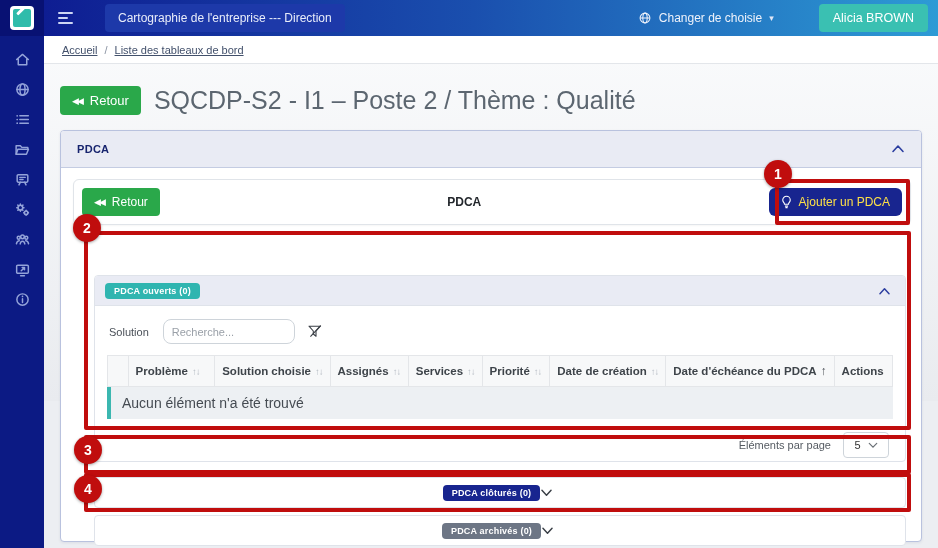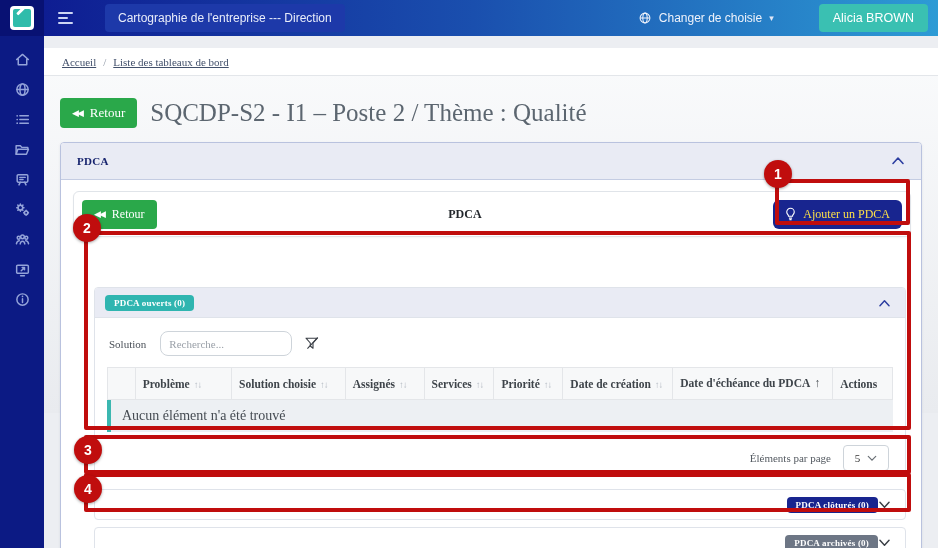--- a/index.html
+++ b/index.html
@@ -21,21 +21,21 @@
   .nav-lang { display:flex; align-items:center; gap:7px; color:#eef2fb; font-size:12px; cursor:pointer; }
   .nav-caret { font-size:9px; color:#dfe6f6; }
   .user-btn { background:#3ac0b2; color:#fff; font-size:12.5px; padding:7px 14px; border-radius:4px; border:none; cursor:pointer; margin-left:16px; font-family:inherit; }
 
   
   .sidebar { position:absolute; top:36px; left:0; width:44px; height:512px; background:#0c1a84; z-index:4; display:flex; flex-direction:column; align-items:center; padding-top:8px; }
   .side-ic { width:30px; height:30px; display:flex; align-items:center; justify-content:center; cursor:pointer; }
   .side-ic svg { stroke:#94a3d9; fill:none; stroke-width:1.4; stroke-linecap:round; stroke-linejoin:round; }
 
   
-  .main { position:absolute; left:44px; top:48px; width:894px; height:365px; background:linear-gradient(#fafbfc, #e9ebef);font-family:Liberation Serif, serif; }
+  .main { position:absolute; left:44px; top:36px; width:894px; height:365px; background:linear-gradient(#fafbfc, #e9ebef); }
   .breadcrumb { height:28px; background:#fff; border-bottom:1px solid #e3e6ea; display:flex; align-items:center; gap:7px; padding-left:18px; font-size:11px; }
   .crumb { color:#42506b; text-decoration:underline; cursor:pointer; }
   .crumb-sep { color:#8b94a3; }
 
   .page-head { position:absolute; left:16px; top:50px; display:flex; align-items:center; gap:13px; }
   .btn-green { background:#2aa84a; color:#fff; border:none; border-radius:4px; font-family:inherit; display:inline-flex; align-items:center; gap:6px; cursor:pointer; }
   .btn-green.lg { font-size:13px; padding:7px 12px; }
   .btn-green.sm { font-size:12px; padding:7px 12px; }
   .back-glyph { font-size:9px; letter-spacing:-2px; padding-right:2px; }
   .page-title { font-size:25px; color:#5c6670; font-weight:400; white-space:nowrap; }
@@ -79,21 +79,21 @@
 
   .empty-row { border-left:4px solid #3bb7b0; background:#edf0f3; padding:8px 11px; color:#454b52; font-size:14px; }
 
   .pag-row { display:flex; justify-content:flex-end; align-items:center; gap:12px; margin-top:13px; padding-right:4px; }
   .pag-label { font-size:11px; color:#555b62; }
   .pag-select { width:46px; height:26px; border:1px solid #ced4da; border-radius:4px; display:flex; align-items:center; justify-content:center; gap:7px; font-size:11px; color:#333; cursor:pointer; background:#fff; }
   .pag-select svg { stroke:#6a7076; fill:none; stroke-width:1.4; stroke-linecap:round; }
 
   .acc-closed { top:309px; height:31px; }
   .acc-archived { top:347px; height:31px; }
-  .acc-plain { display:flex; align-items:center; justify-content:flex-end; padding:0 14px 0 10px; height:100%; cursor:pointer; }
+  .acc-plain { display:flex; align-items:center; justify-content:center; padding:0 14px 0 10px; height:100%; cursor:pointer; }
 
   
   .ann-box { position:absolute; border:4px solid #c00d0d; border-radius:2px; z-index:50; pointer-events:none; }
   .ann-1 { left:775px; top:179px; width:135px; height:46px; }
   .ann-2 { left:84px; top:231px; width:827px; height:199px; }
   .ann-3 { left:84px; top:435px; width:827px; height:39px; }
   .ann-4 { left:84px; top:473px; width:827px; height:39px; }
   .ann-dot { position:absolute; width:28px; height:28px; border-radius:50%; background:#c00d0d; color:#fff; display:flex; align-items:center; justify-content:center; font-size:14px; font-weight:700; z-index:51; box-shadow:0 1px 3px rgba(0,0,0,.35); pointer-events:none; }
   .dot-1 { left:764px; top:160px; }
   .dot-2 { left:73px; top:214px; }

